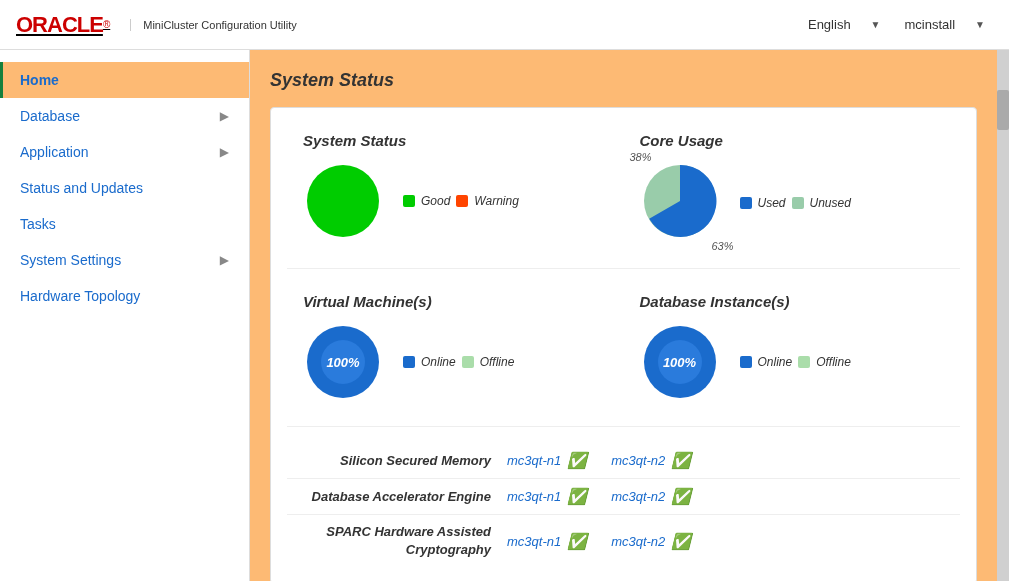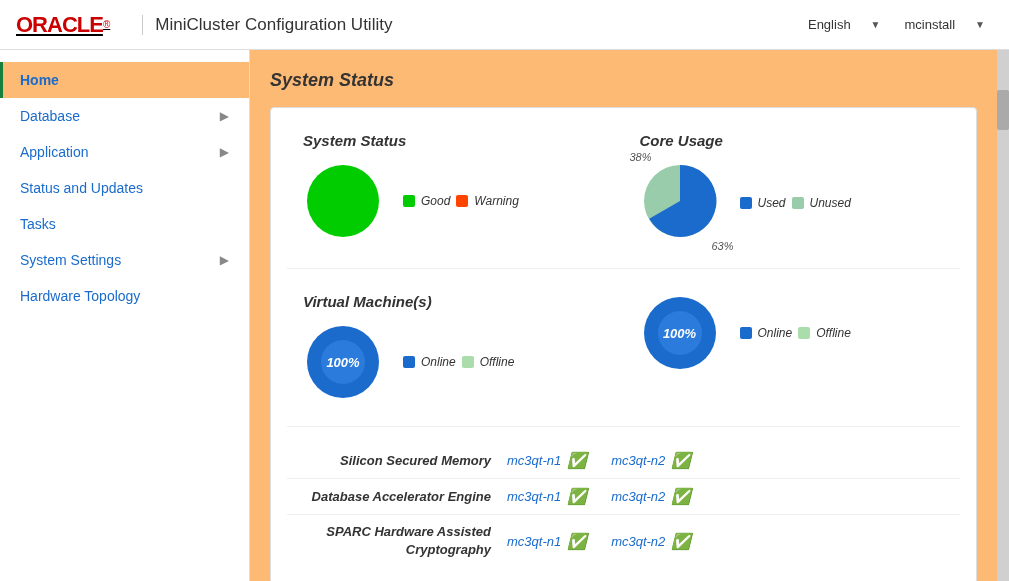--- a/index.html
+++ b/index.html
@@ -13,21 +13,21 @@
       display: flex;
       align-items: center;
       padding: 0 16px;
       justify-content: space-between;
       flex-shrink: 0;
     }
     .header-left { display: flex; align-items: center; gap: 12px; }
     .oracle-logo { display: flex; align-items: center; text-decoration: underline; }
     .oracle-text { color: #cc0000; font-size: 22px; font-weight: bold; letter-spacing: -1px; }
     .oracle-reg { color: #cc0000; font-size: 10px; vertical-align: super; }
-    .app-title { color: #333; font-size: 17px; border-left: 1px solid #ccc; padding-left: 12px; margin-left: 20px; }
+    .app-title { color: #333; font-size: 11px; border-left: 1px solid #ccc; padding-left: 12px; margin-left: 8px; }
     .header-right { display: flex; align-items: center; gap: 8px; }
     .header-btn {
       background: none; border: none; color: #333; cursor: pointer;
       display: flex; align-items: center; gap: 20px; font-size: 13px; padding: 4px 8px; justify-content: center;
     }
     .chevron { font-size: 10px; color: #555; }
 
     
     .main-layout { display: flex; flex: 1; overflow: hidden; }
 
@@ -266,20 +266,21 @@
               </div>
               <div class="legend-item">
                 <div class="legend-dot" style="background:#aaddaa;"></div>
                 <span>Offline</span>
               </div>
             </div>
           </div>
         </div>
 
         <div class="card">
+          <div class="card-title">Database Instance(s)</div>
           <div class="donut-section">
             <div class="donut-container">
               <svg width="80" height="80" viewBox="0 0 80 80">
                 <circle cx="40" cy="40" r="36" fill="#1a6bcc"></circle>
                 <circle cx="40" cy="40" r="22" fill="#2a7bdc"></circle>
               </svg>
               <span class="donut-label">100%</span>
             </div>
             <div class="pie-legend">
               <div class="legend-item">

